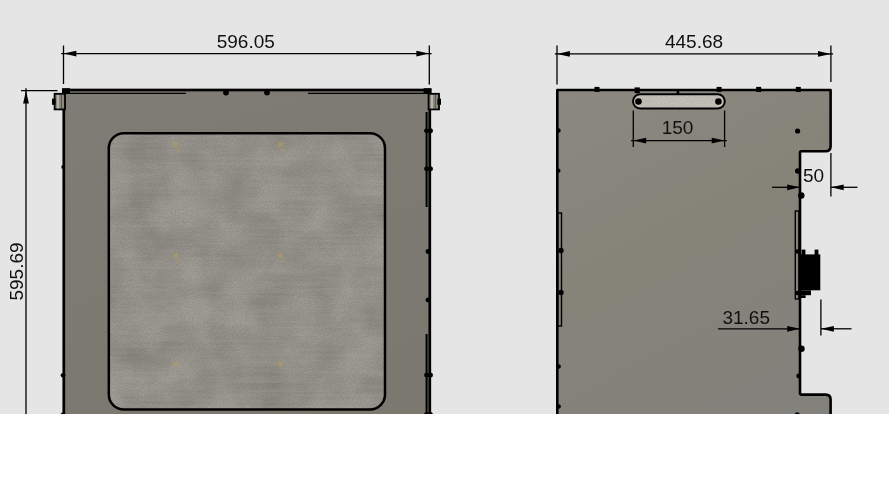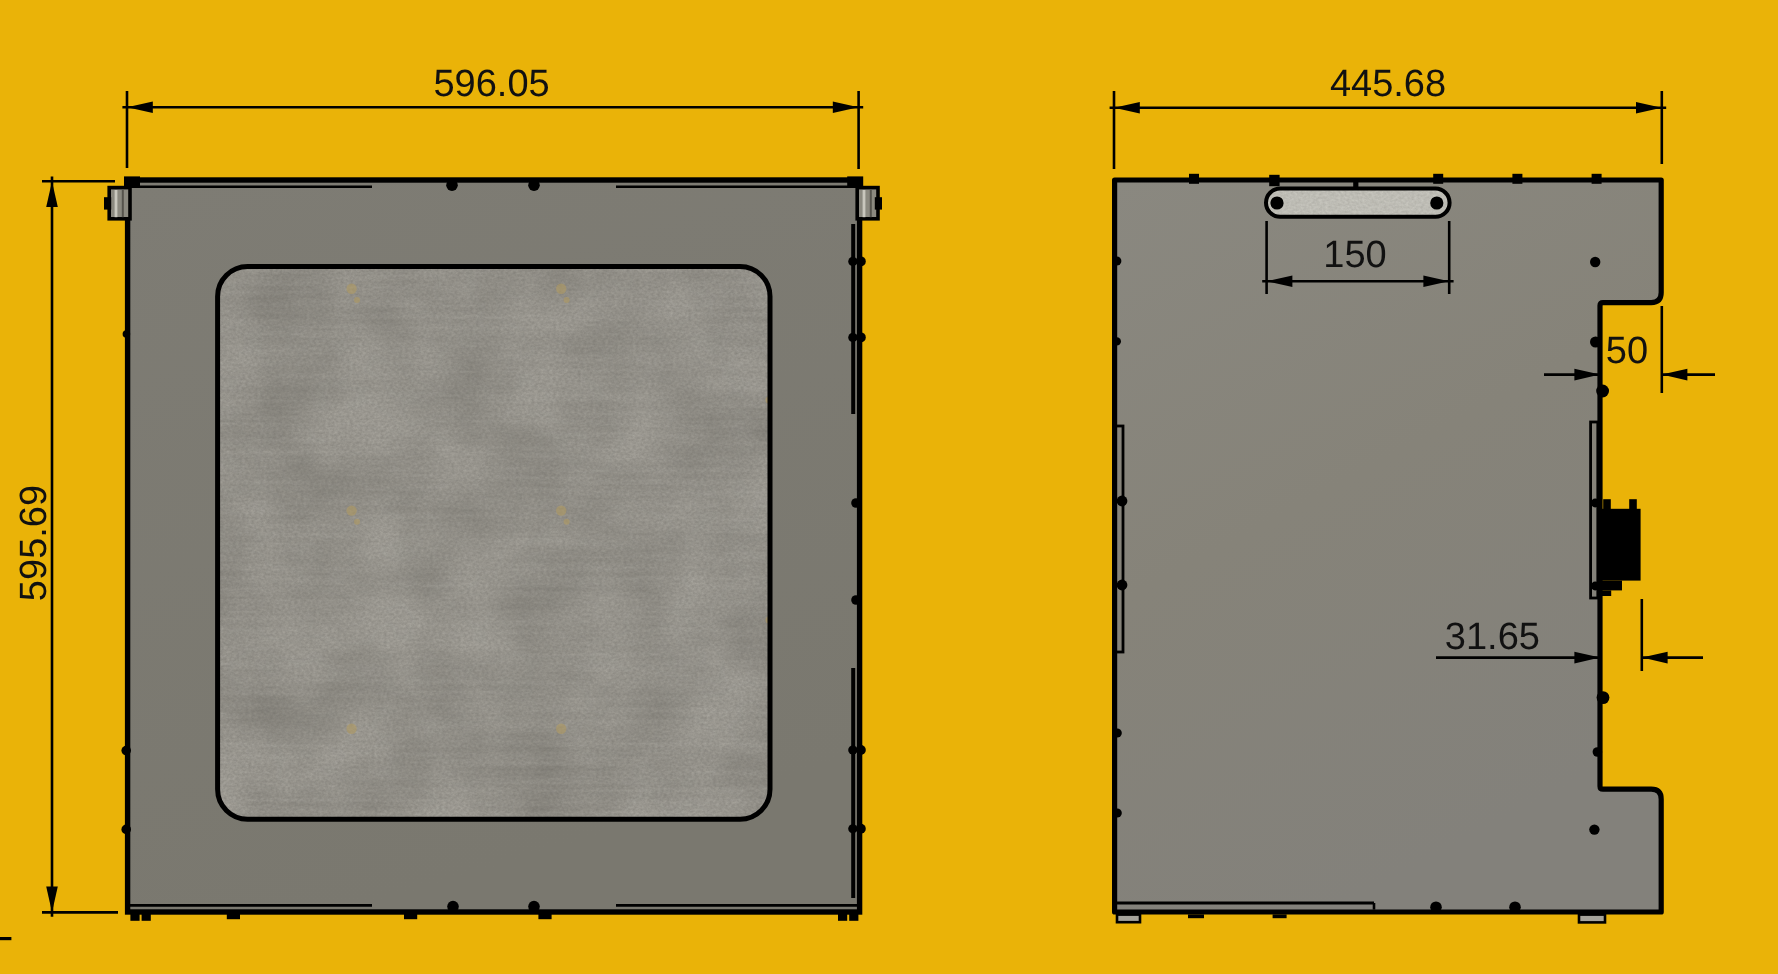--- a/index.html
+++ b/index.html
@@ -1,16 +1,16 @@
 <!DOCTYPE html>
 <html><head>
 <meta charset="utf-8">
 <style>
   html,body{margin:0;padding:0;background:#ffffff;}
-  #page{position:relative;width:889px;height:487px;background:#eab308;overflow:hidden;
+  #page{position:relative;width:889px;height:414px;background:#e5e5e5;overflow:hidden;
         font-family:"Liberation Sans", sans-serif;text-align:right;}
   svg{position:absolute;left:0;top:0;}
   .dim{font-family:"Liberation Sans", sans-serif;font-size:19px;fill:#111111;}
 </style>
 </head>
 <body>
 <div id="page">
 <svg width="889" height="487" viewBox="0 0 889 487">
   <defs>
     <filter id="grain" x="-5%" y="-5%" width="110%" height="110%" color-interpolation-filters="sRGB">

